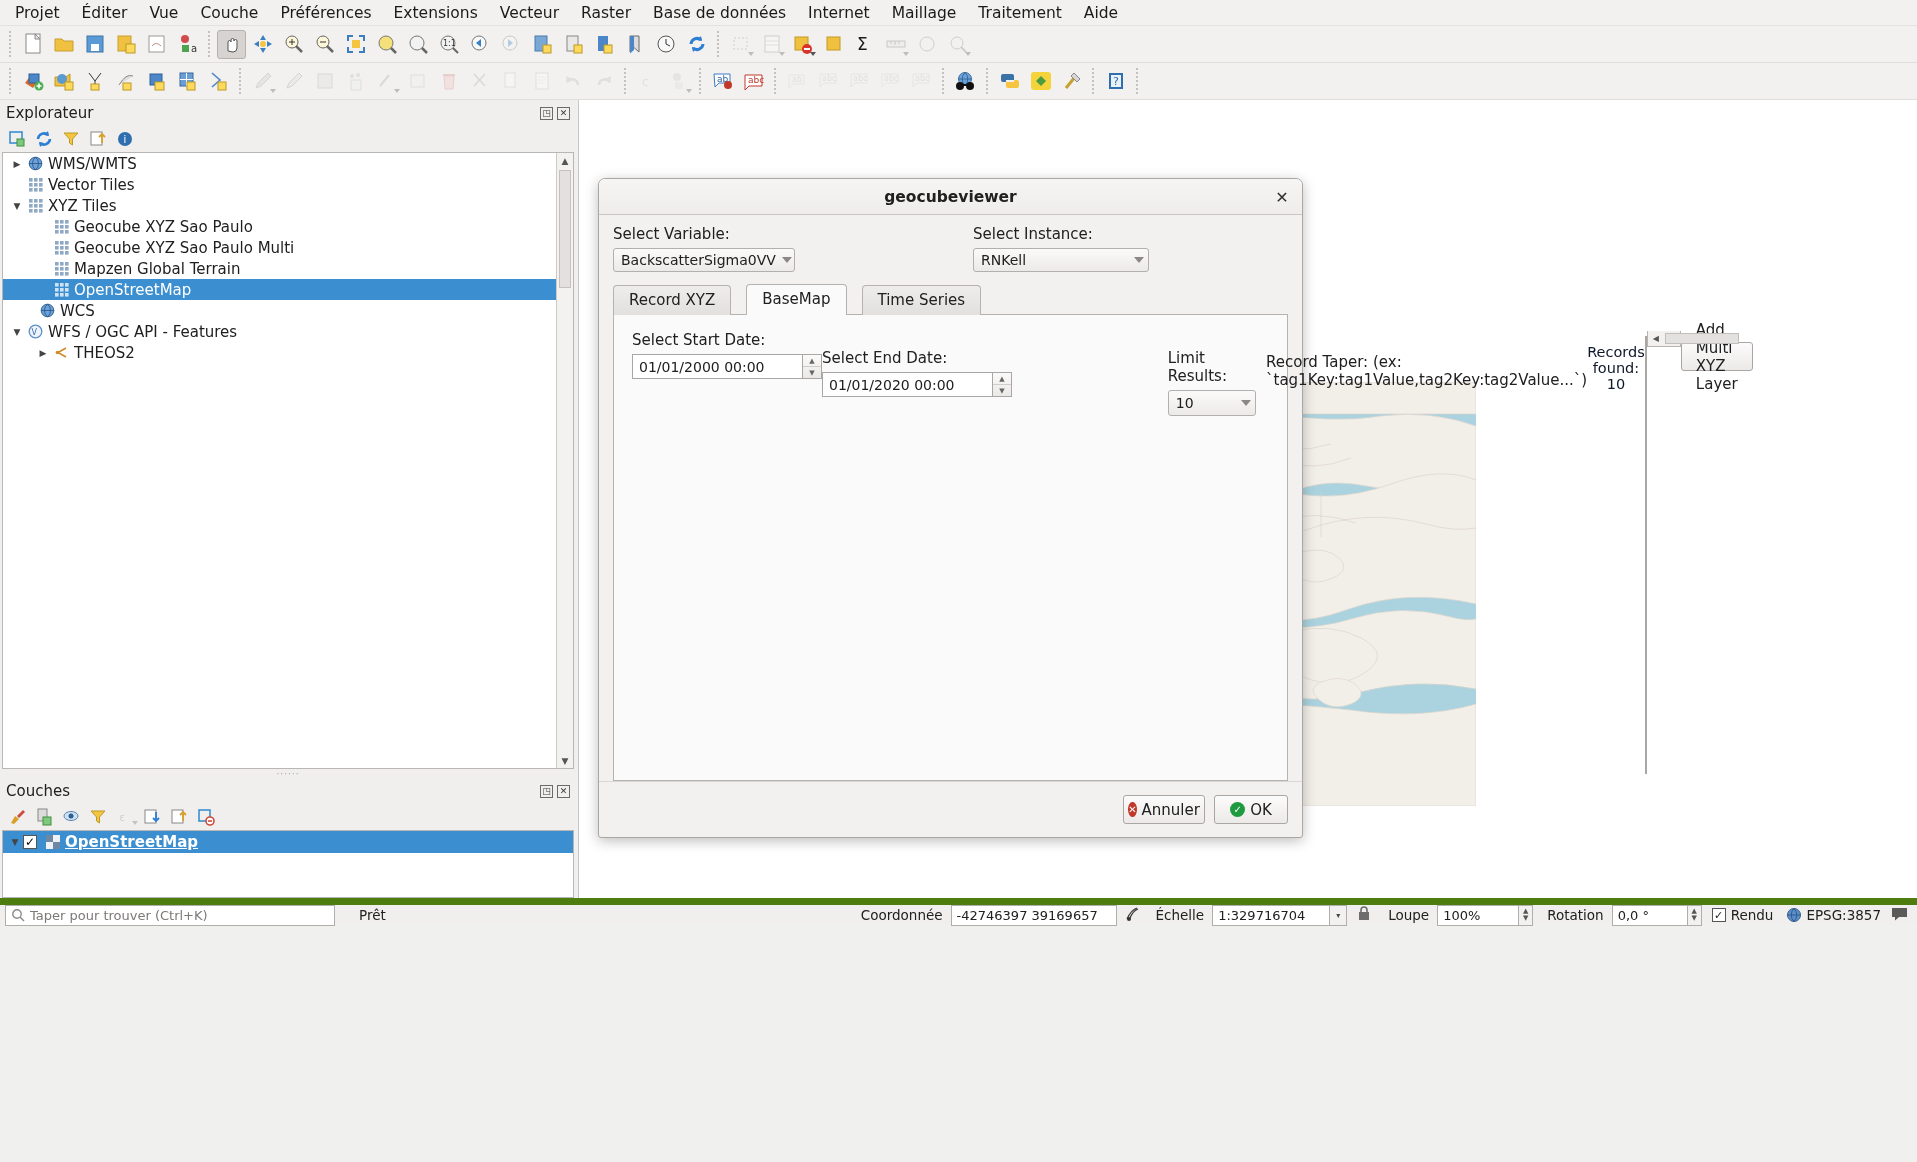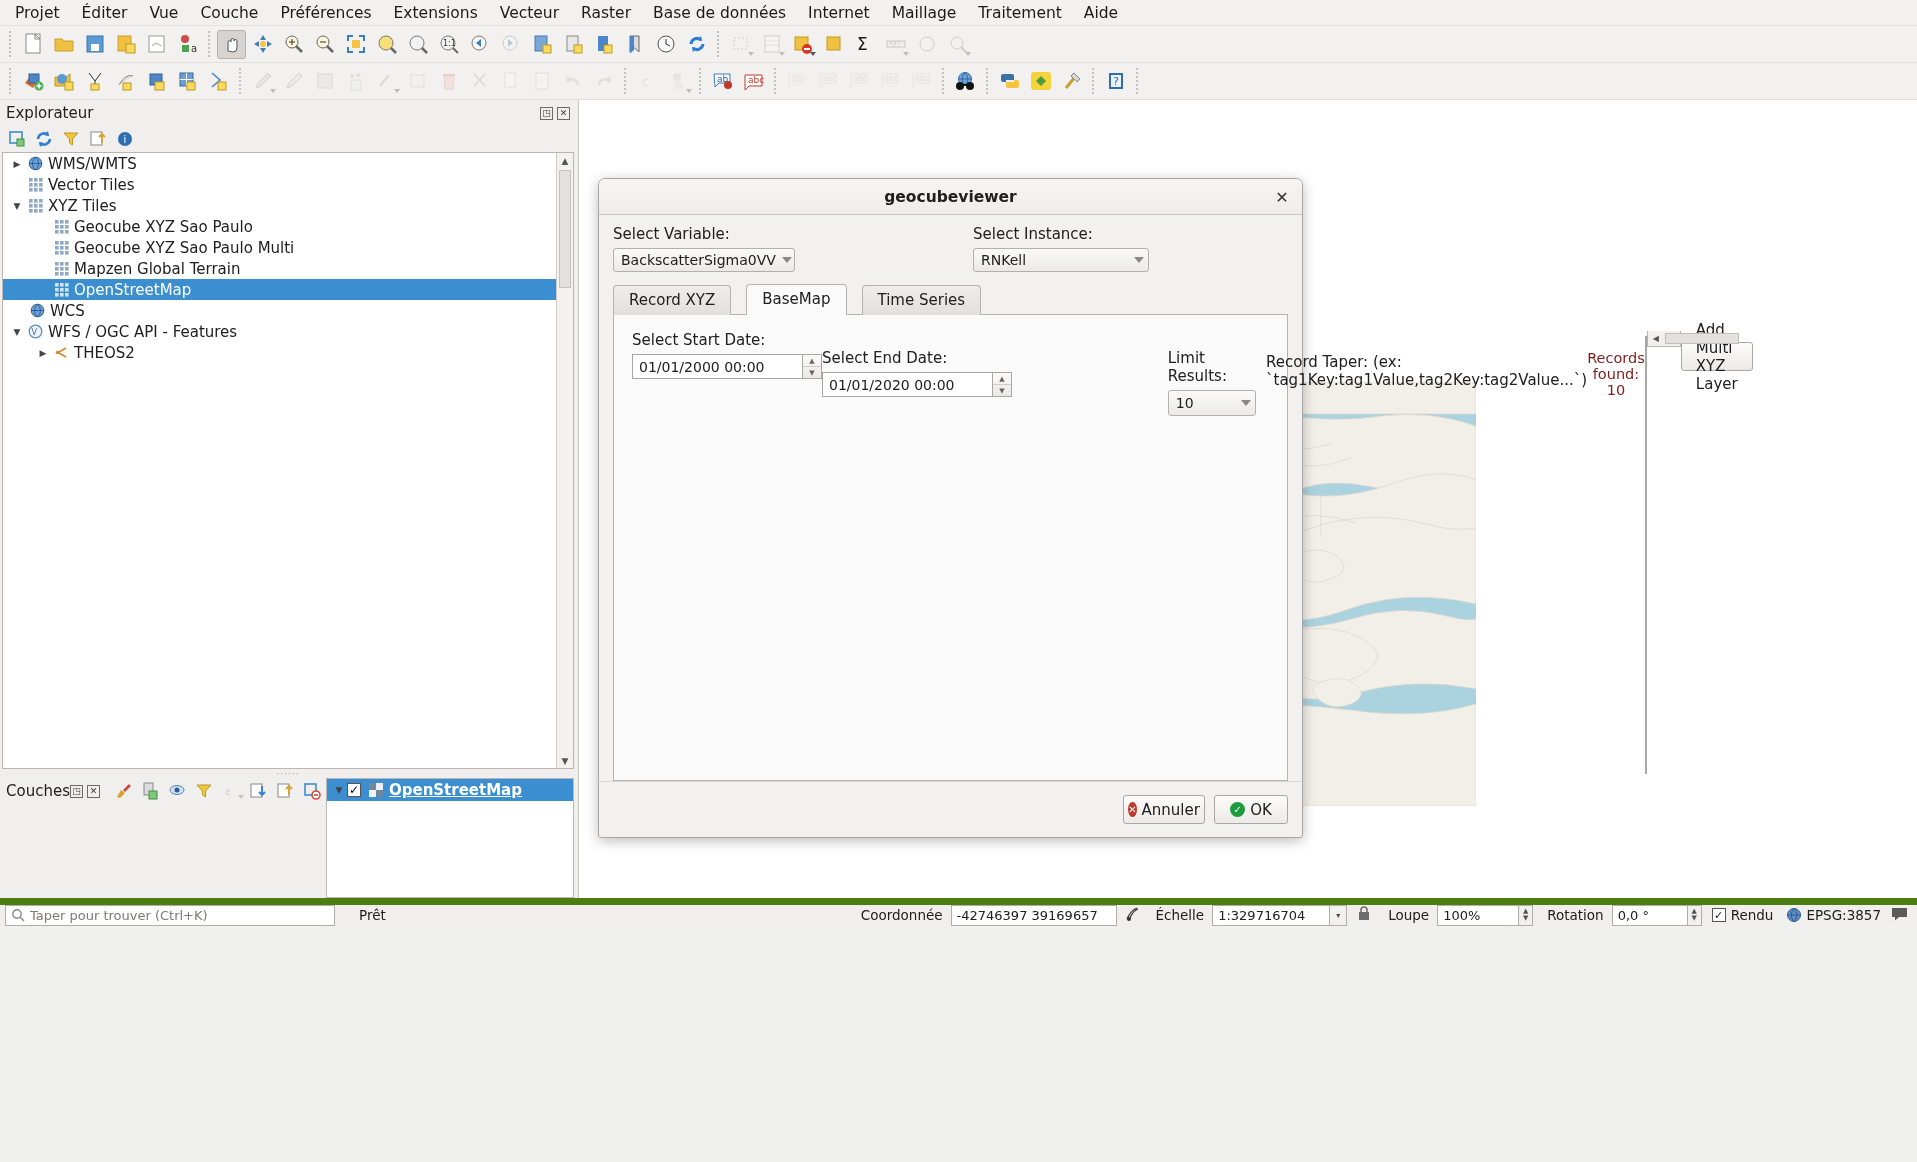--- a/index.html
+++ b/index.html
@@ -96,21 +96,21 @@
     background: #f3f2f1; border-left: 1px solid #cdcac7;
     display: flex; flex-direction: column; justify-content: space-between;
     align-items: center;
   }
   .vscroll .arw { font-size: 9px; color: #555; height: 15px; display:flex;align-items:center; }
   .vthumb { position:absolute; left:2px; right:2px; top:17px; height:118px;
             background:#e3e1df; border:1px solid #c4c1be; }
   .splitter { height: 9px; background: #f0efee; display:flex;align-items:center;justify-content:center;
               color:#a8a5a2; font-size:9px; letter-spacing:1px;}
 
-  .layerpanel { height: 120px; display: flex; flex-direction: row; }
+  .layerpanel { height: 120px; display: flex; flex-direction: column; }
   .layer-list {
     background: #ffffff; border: 1px solid #b9b6b3; flex: 1; margin: 0 2px;
   }
   .lrow { height: 22px; display: flex; align-items: center; padding-left: 4px; }
   .lrow.sel { background: #3b8fd1; color: #fff; }
   .chk {
     width: 14px; height: 14px; background: #fff; border: 1px solid #555;
     display: flex; align-items: center; justify-content: center;
     font-size: 12px; color: #000; margin-right: 5px;
   }
@@ -220,21 +220,21 @@
     flex: 1; height: 27px; background: #fff; border: 1px solid #a9a6a3;
     display: flex; align-items: center; padding: 0 6px; font-size: 14px;
   }
   .btn {
     background: linear-gradient(#fcfbfb,#eceae8);
     border: 1px solid #a9a6a3; border-radius: 3px;
     display: flex; align-items: center; justify-content: center;
     font-size: 15px; padding: 0 14px; height: 29px;
   }
   .btn.focus { border-color: #5b87b7; box-shadow: inset 0 0 0 1px #8fb0d6; }
-  .found { text-align: center; font-size: 14.5px; margin-top: 19px; color: #7f1d1d; }
+  .found { text-align: center; font-size: 14.5px; margin-top: 13px; color: #0f172a; }
 
   .listbox {
     margin-top: 5px; background: #fff; border: 1px solid #a9a6a3;
     flex: 1; overflow: hidden; position: relative;
     font-size: 12.8px; line-height: 16.3px;
     font-family: "DejaVu Sans", "Liberation Sans", sans-serif;
   }
   .listbox .inner { padding: 2px 3px; white-space: nowrap; overflow: hidden; }
   .hscroll {
     height: 16px; background: #f2f1f0; border: 1px solid #b6b3b0; border-top: none;
@@ -845,21 +845,21 @@
                   <rect x="5" y="5" width="3.6" height="3.6"></rect>
                   <rect x="10" y="5" width="3.6" height="3.6"></rect>
                   <rect x="0" y="10" width="3.6" height="3.6"></rect>
                   <rect x="5" y="10" width="3.6" height="3.6"></rect>
                   <rect x="10" y="10" width="3.6" height="3.6"></rect>
                 </g>
               </svg>
             </span>
             <span class="tlabel">OpenStreetMap</span>
           </div>
-          <div class="trow" style="padding-left: 8px;">
+          <div class="trow" style="padding-left: 18px;">
             <span class="twist"></span>
             <span class="tico">
               <svg width="15" height="15">
                 <circle cx="7.5" cy="7.5" r="6.3" fill="#6aa3dc" stroke="#35618f"></circle>
                 <path d="M1.2 7.5h12.6M7.5 1.2 a8 8 0 010 12.6 a8 8 0 010 -12.6" stroke="#2b5180" fill="none" stroke-width=".8"></path>
               </svg>
             </span>
             <span class="tlabel">WCS</span>
           </div>
           <div class="trow" style="padding-left: 6px;">

